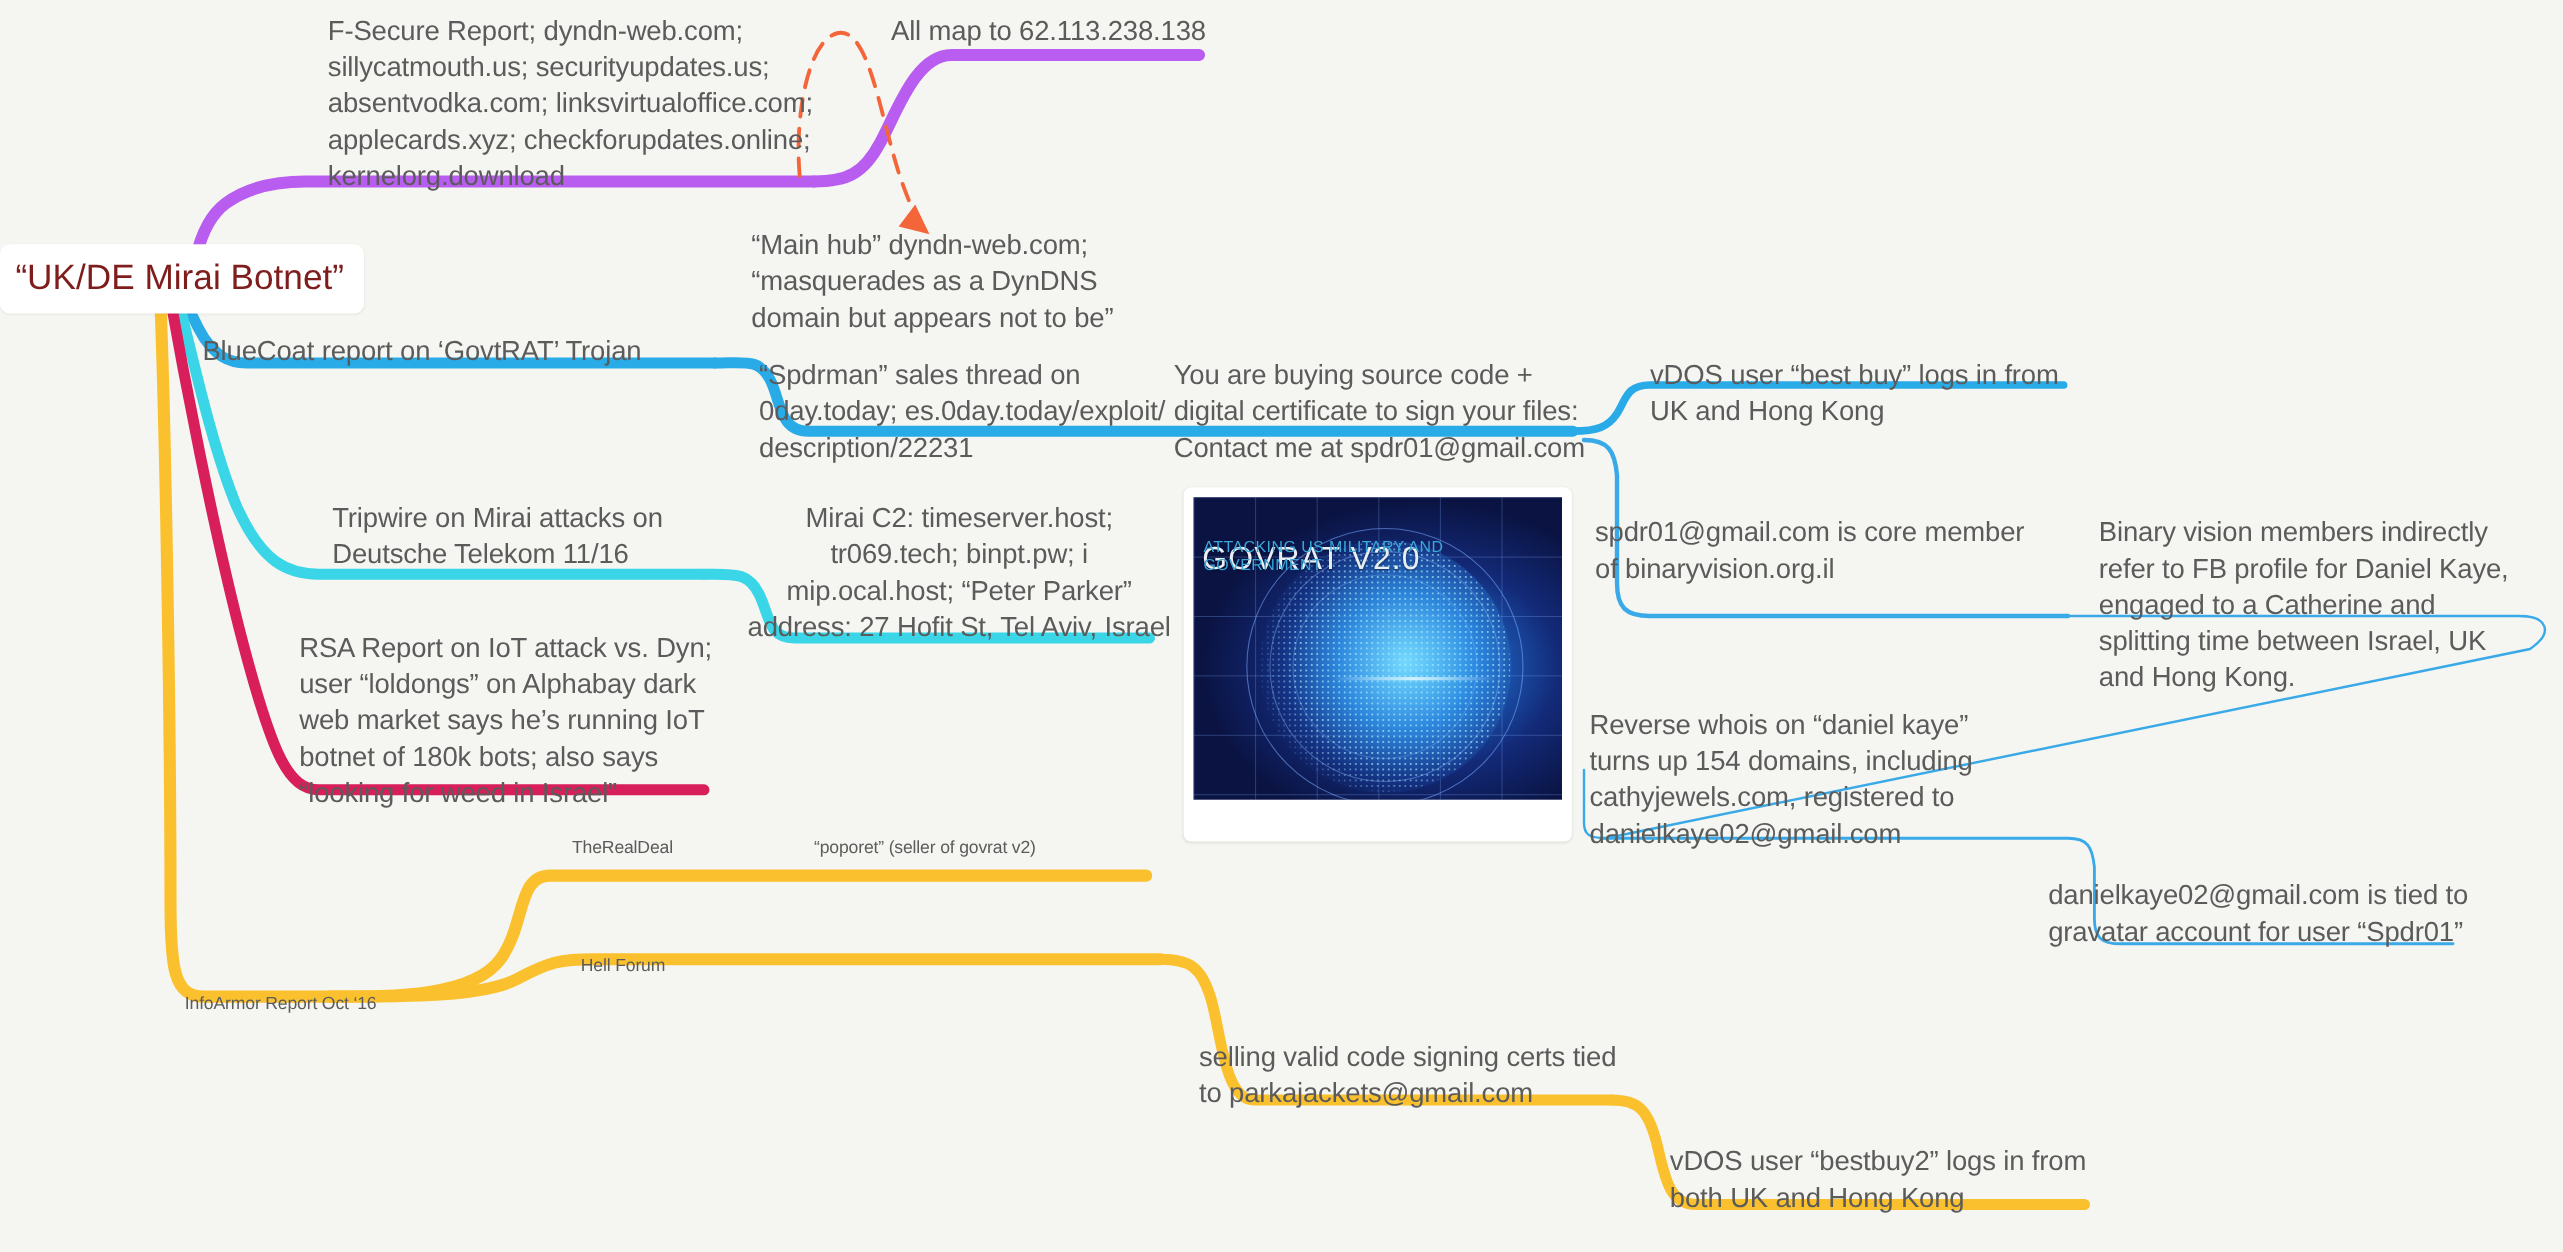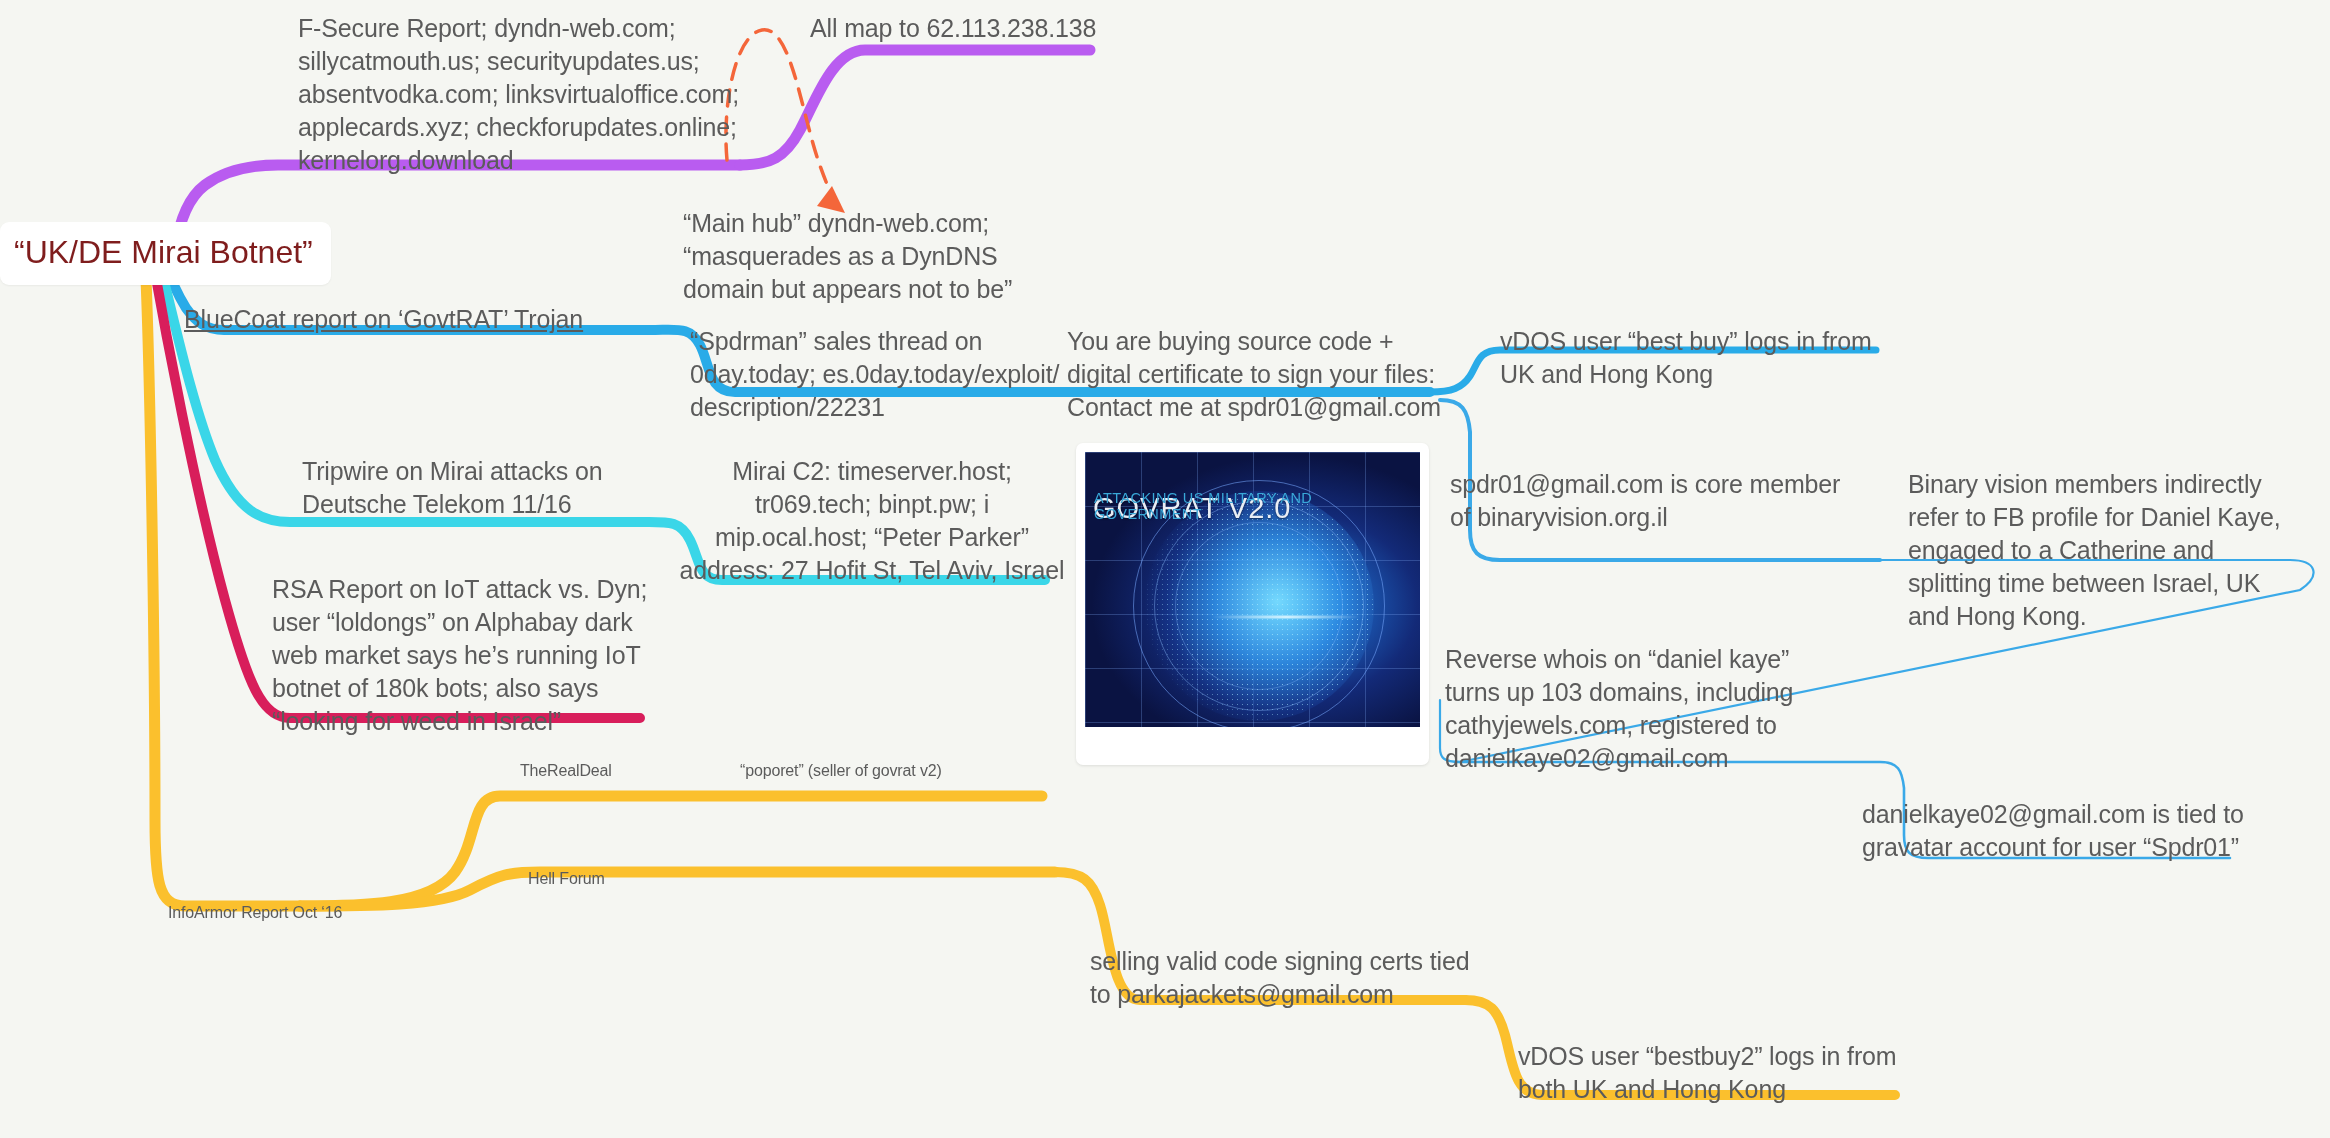--- a/index.html
+++ b/index.html
@@ -143,21 +143,21 @@
   <div class="node" style="left:298px;top:12px;width:470px;">F-Secure Report; dyndn-web.com;
 sillycatmouth.us; securityupdates.us;
 absentvodka.com; linksvirtualoffice.com;
 applecards.xyz; checkforupdates.online;
 kernelorg.download</div>
   <div class="node" style="left:810px;top:12px;width:400px;">All map to 62.113.238.138</div>
   <div class="node" style="left:683px;top:207px;width:340px;">“Main hub” dyndn-web.com;
 “masquerades as a DynDNS
 domain but appears not to be”</div>
 
-  <div class="node" style="left:184px;top:303px;width:470px;text-decoration:underline;">BlueCoat report on ‘GovtRAT’ Trojan</div>
+  <div class="node" style="left:184px;top:303px;width:470px;">BlueCoat report on ‘GovtRAT’ Trojan</div>
   <div class="node" style="left:690px;top:325px;width:400px;">“Spdrman” sales thread on
 0day.today; es.0day.today/exploit/
 description/22231</div>
   <div class="node" style="left:1067px;top:325px;width:400px;">You are buying source code +
 digital certificate to sign your files:
 Contact me at spdr01@gmail.com</div>
   <div class="node" style="left:1500px;top:325px;width:400px;">vDOS user “best buy” logs in from
 UK and Hong Kong</div>
 
   <div class="node" style="left:302px;top:455px;width:400px;">Tripwire on Mirai attacks on
@@ -168,21 +168,21 @@
 address: 27 Hofit St, Tel Aviv, Israel</div>
 
   <div class="node" style="left:1450px;top:468px;width:400px;">spdr01@gmail.com is core member
 of binaryvision.org.il</div>
   <div class="node" style="left:1908px;top:468px;width:400px;">Binary vision members indirectly
 refer to FB profile for Daniel Kaye,
 engaged to a Catherine and
 splitting time between Israel, UK
 and Hong Kong.</div>
   <div class="node" style="left:1445px;top:643px;width:400px;">Reverse whois on “daniel kaye”
-turns up 103 domains, including
+turns up 154 domains, including
 cathyjewels.com, registered to
 danielkaye02@gmail.com</div>
   <div class="node" style="left:1862px;top:798px;width:420px;">danielkaye02@gmail.com is tied to
 gravatar account for user “Spdr01”</div>
 
   <div class="node" style="left:272px;top:573px;width:400px;">RSA Report on IoT attack vs. Dyn;
 user “loldongs” on Alphabay dark
 web market says he’s running IoT
 botnet of 180k bots; also says
 “looking for weed in Israel”</div>

